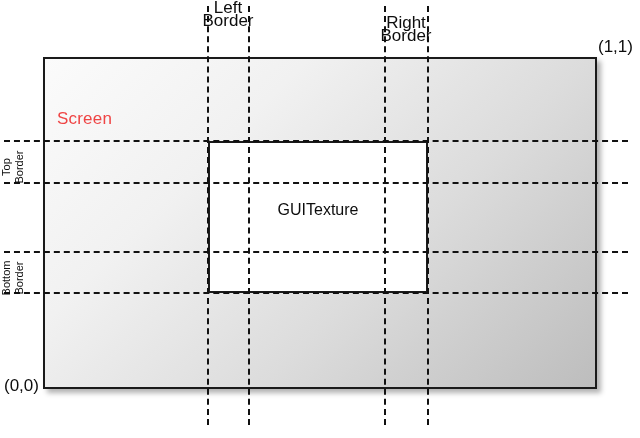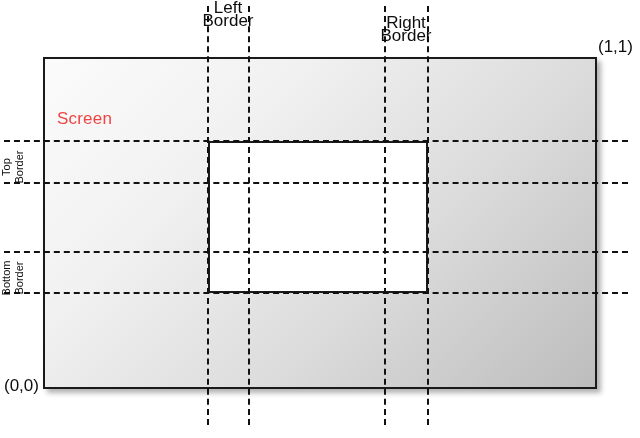--- a/index.html
+++ b/index.html
@@ -113,20 +113,21 @@
 </style>
 </head>
 <body>
 
 <div id="diagram">
 
   <div class="screen-rect"></div>
   <div class="screen-label">Screen</div>
 
   <div class="texture-rect"></div>
+  <div class="texture-label">GUITexture</div>
 
   <div class="vline" style="left:207px;"></div>
   <div class="vline" style="left:248px;"></div>
   <div class="vline" style="left:384px;"></div>
   <div class="vline" style="left:427px;"></div>
 
   <div class="hline" style="top:140px;"></div>
   <div class="hline" style="top:182px;"></div>
   <div class="hline" style="top:251px;"></div>
   <div class="hline" style="top:292px;"></div>

